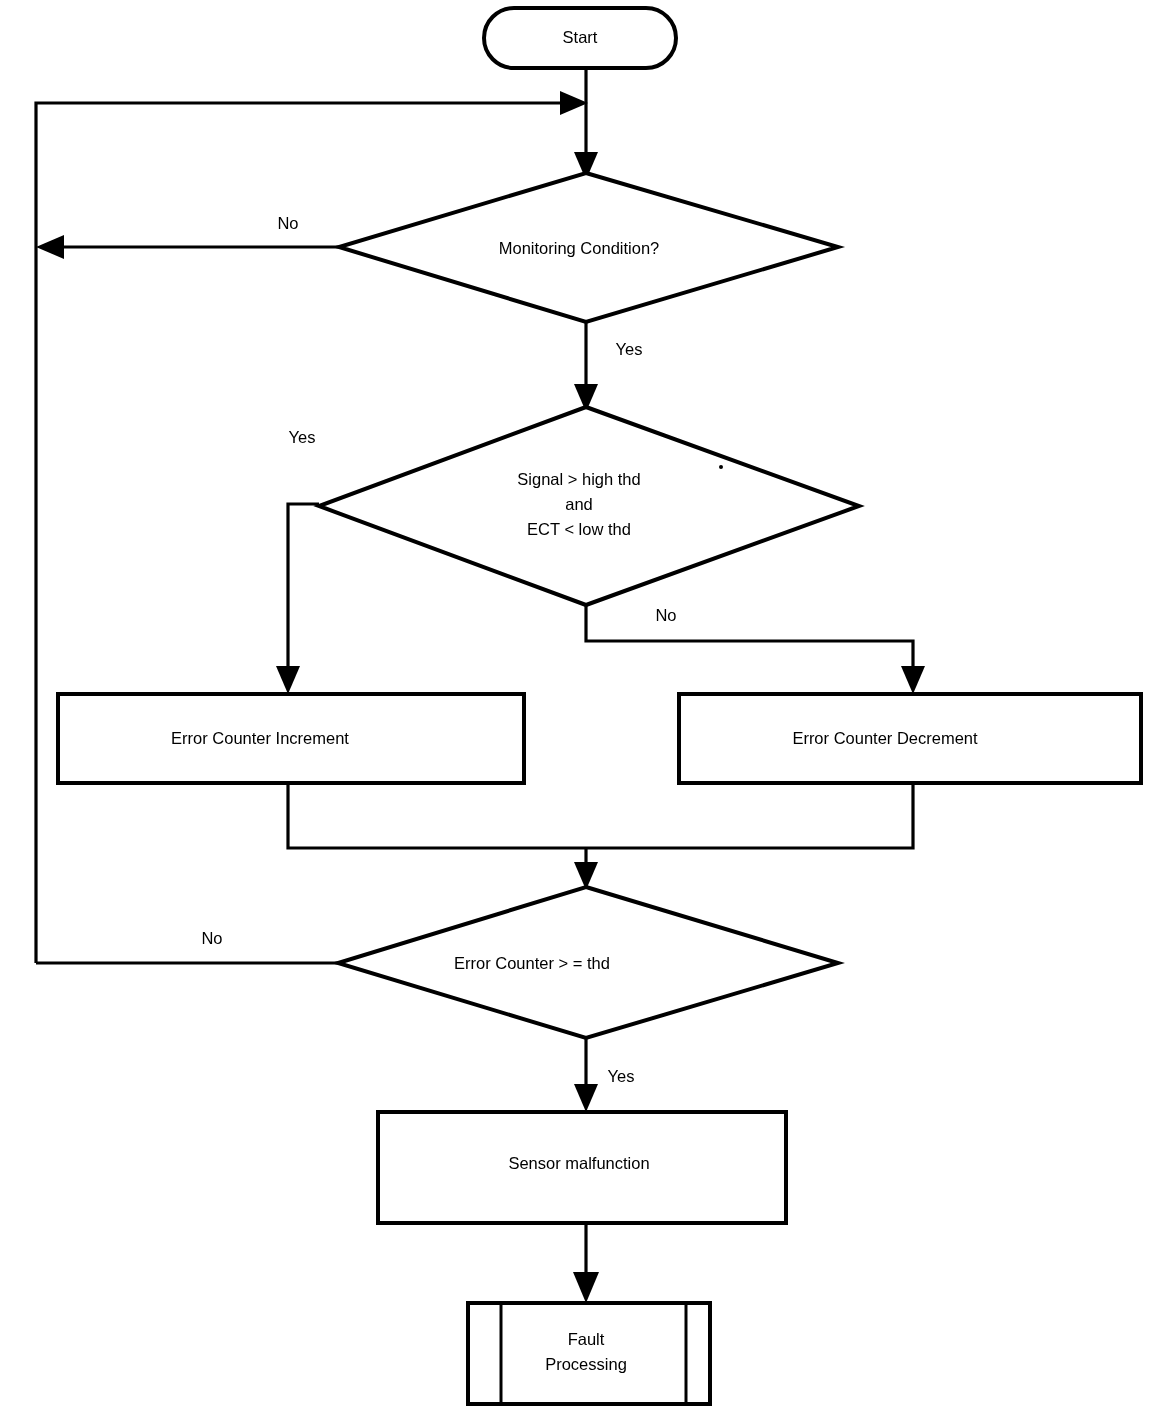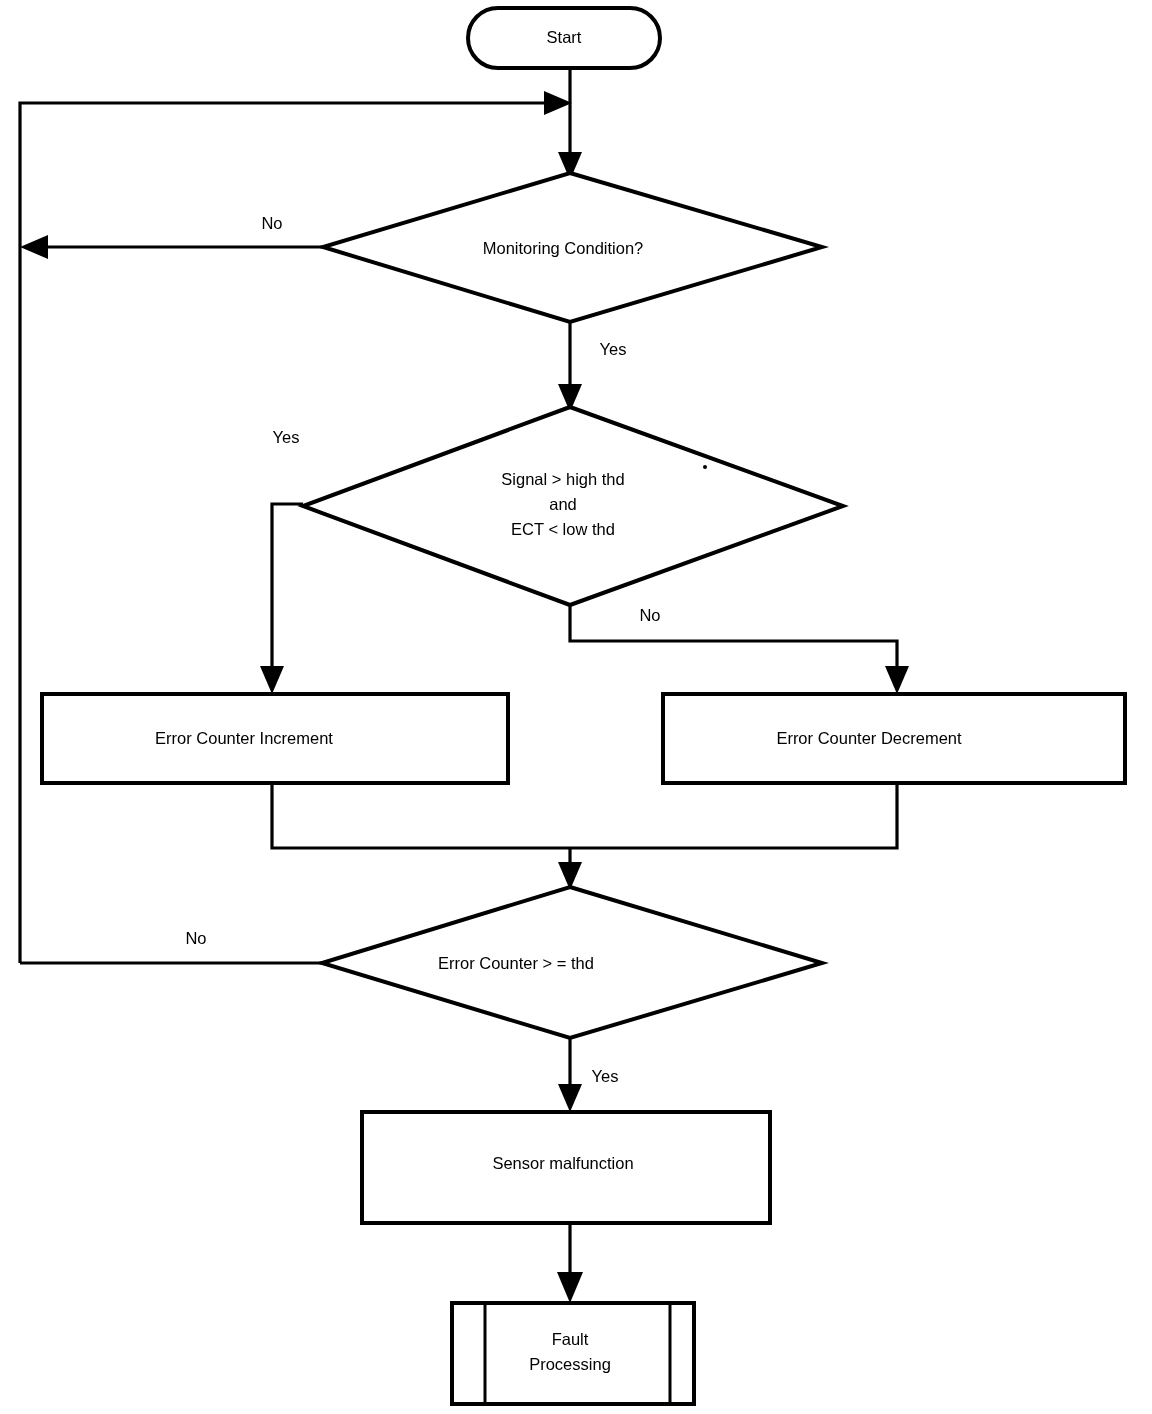--- a/index.html
+++ b/index.html
@@ -10,20 +10,21 @@
   body {
     width: 1152px;
     height: 1414px;
     font-family: "Liberation Sans", sans-serif;
     overflow: hidden;
   }
   #flowchart-root {
     position: relative;
     width: 1028px;
     height: 1414px;
+    margin-left: 16px;
   }
   svg.flow {
     display: block;
     width: 1152px;
     height: 1414px;
   }
   .shape {
     fill: #ffffff;
     stroke: #000000;
     stroke-width: 4;

